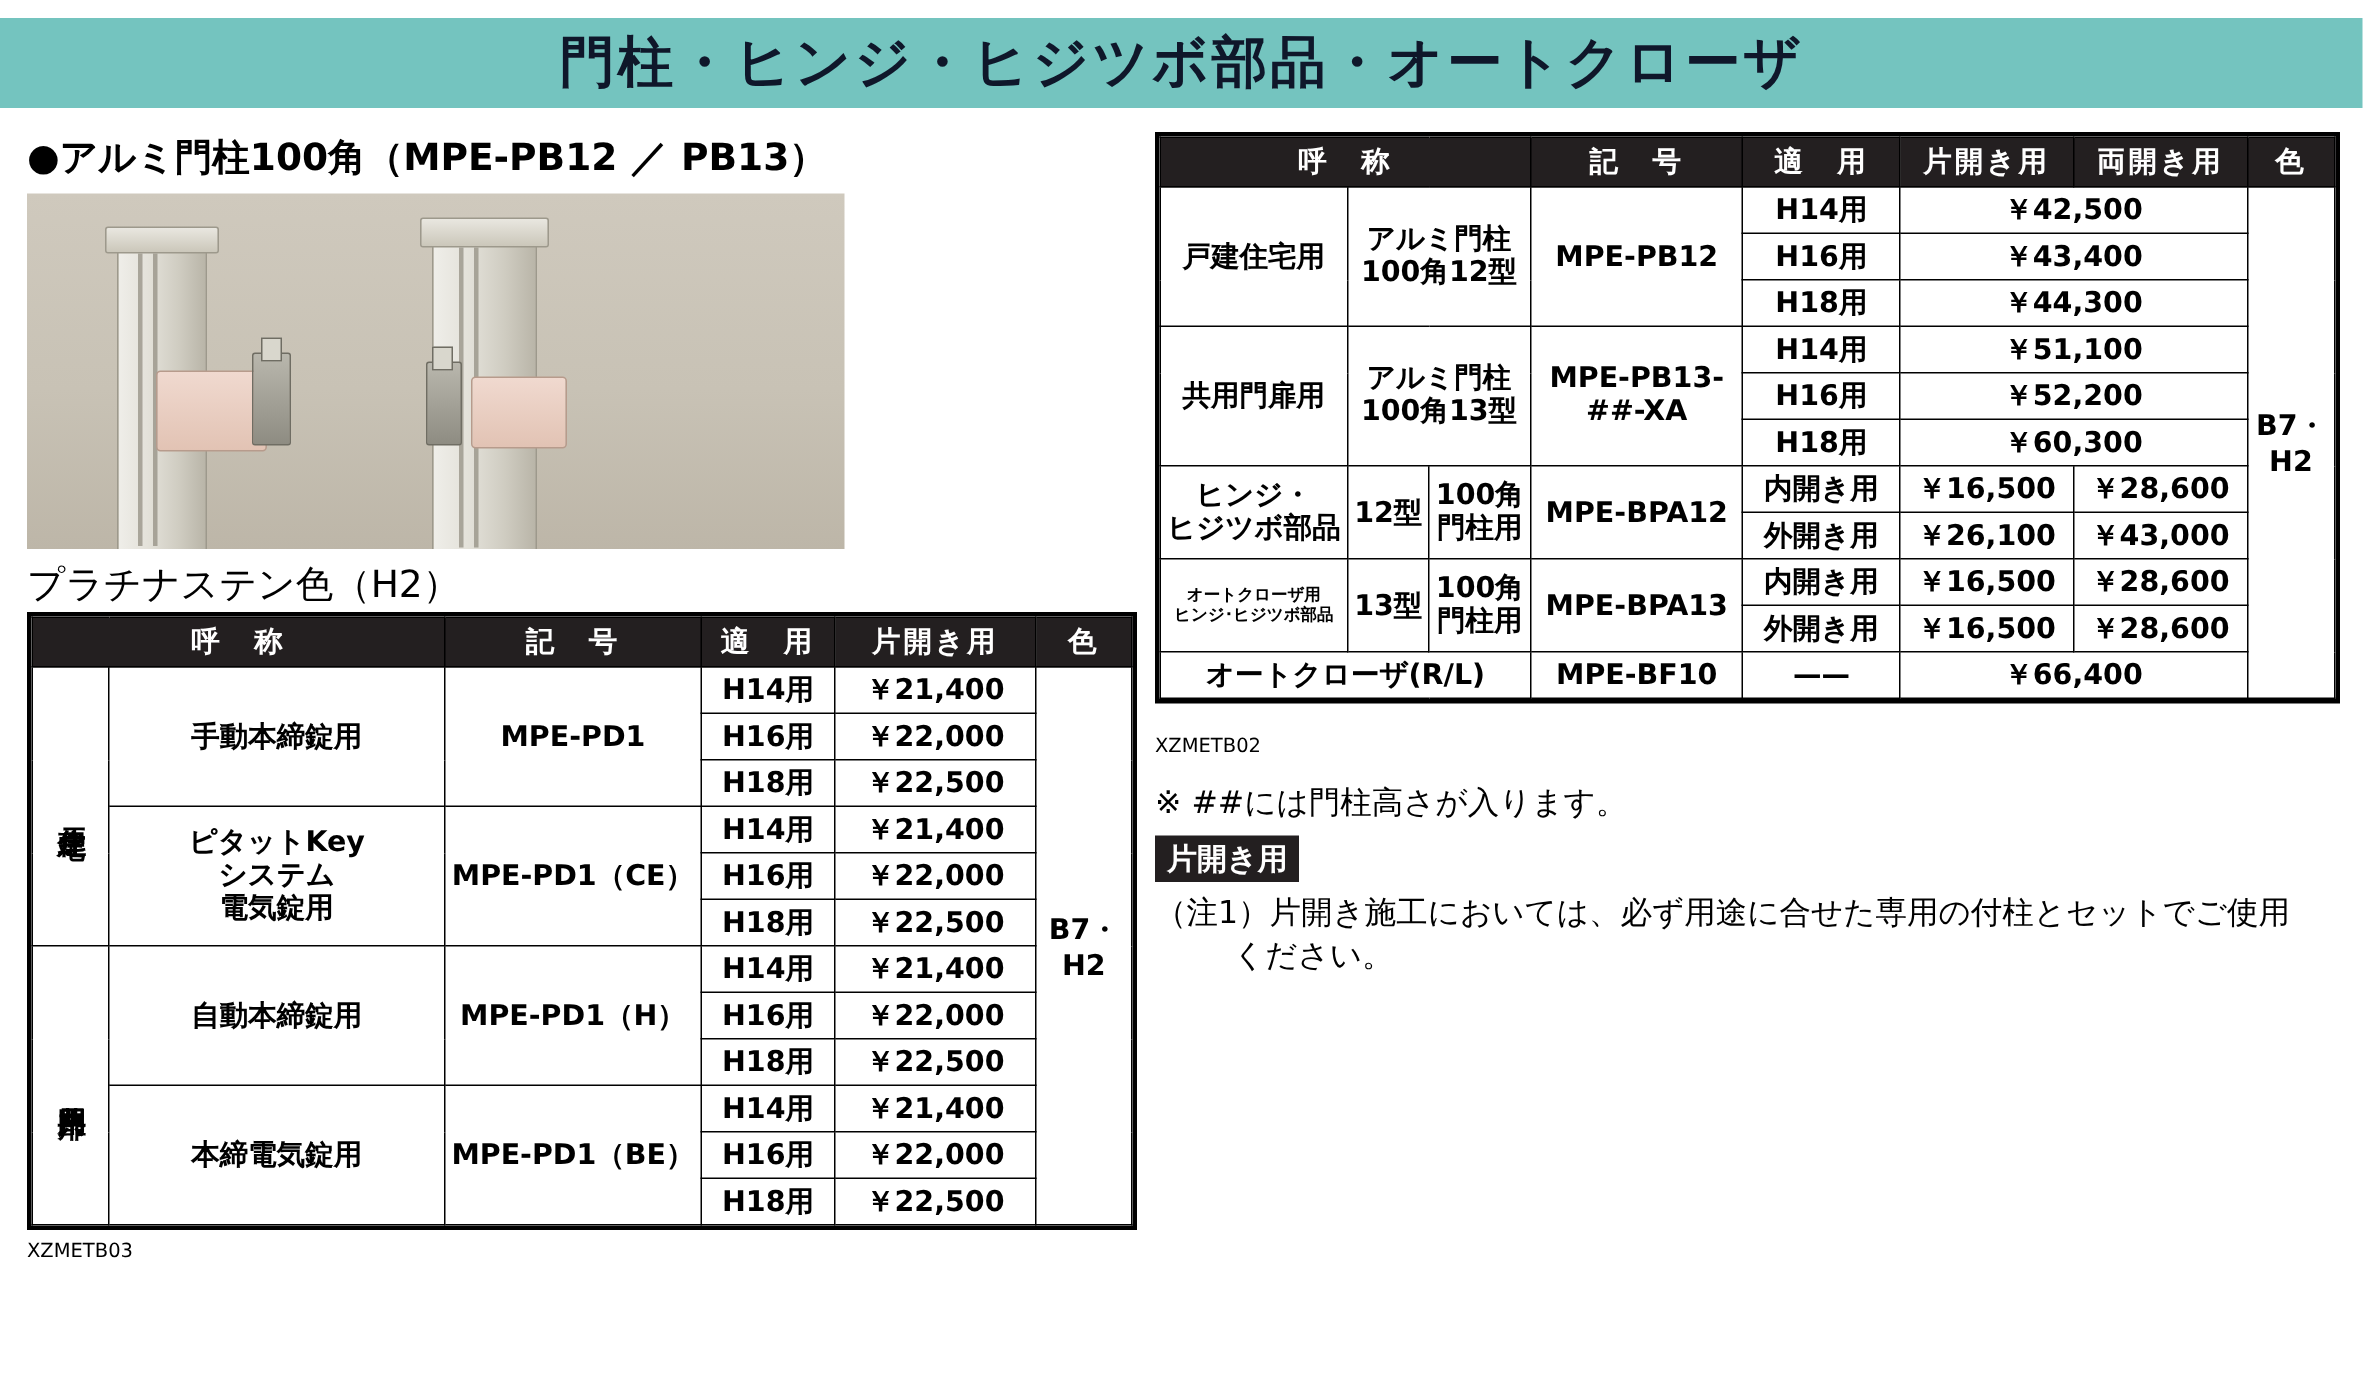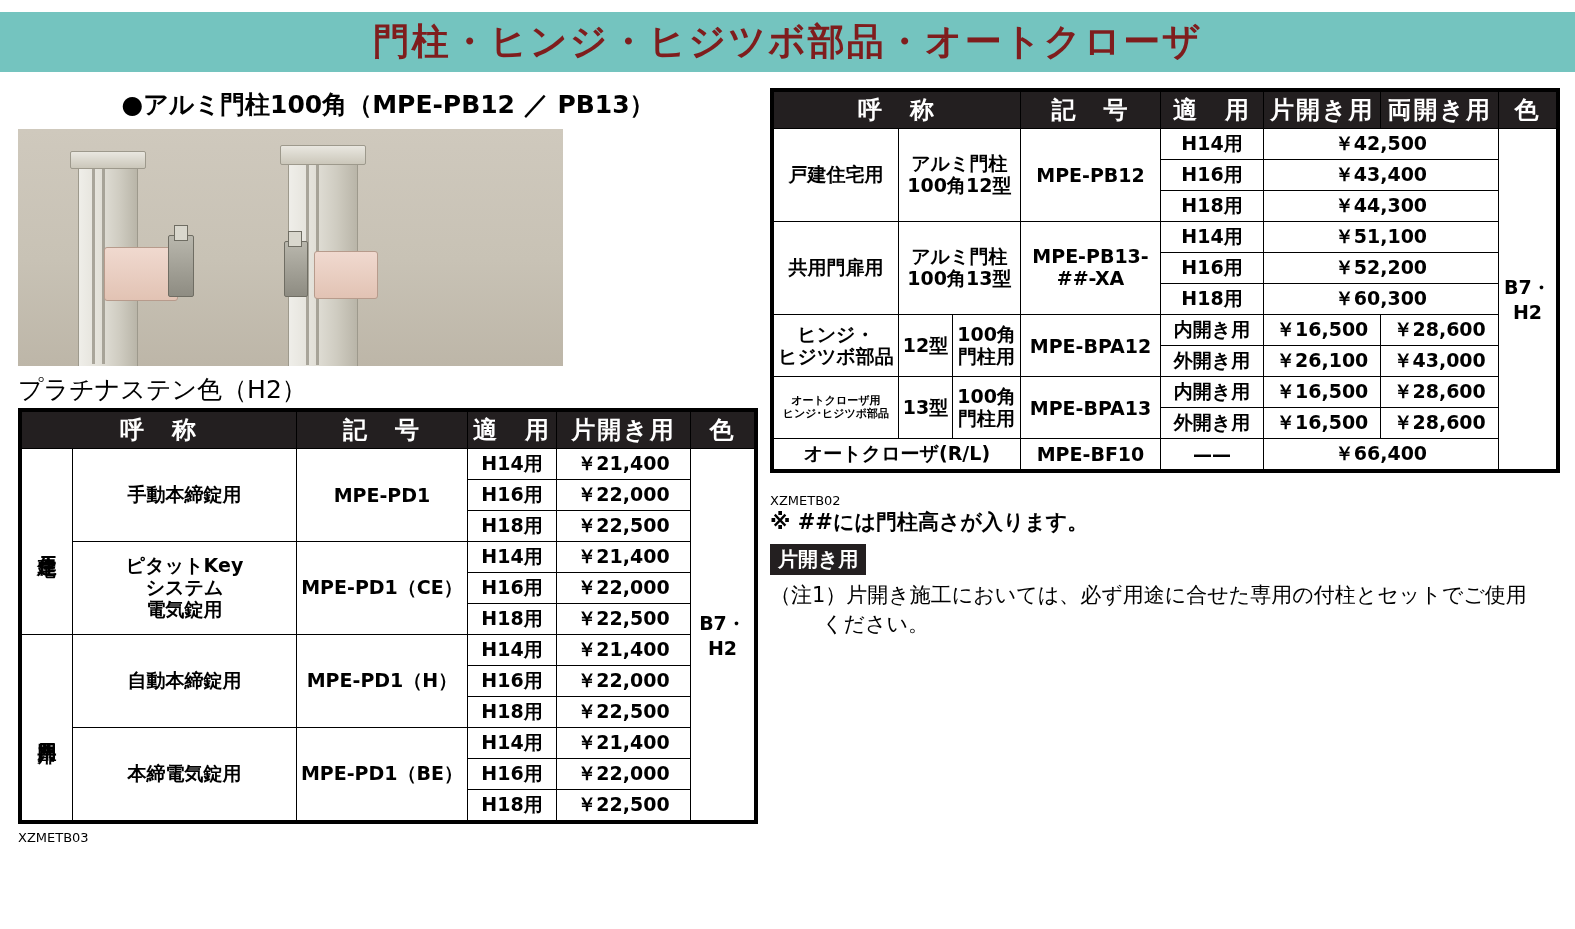--- a/index.html
+++ b/index.html
@@ -35,37 +35,36 @@
   .header-left-block {
     position: absolute;
     left: 0; top: 12px;
     width: 30px; height: 60px;
     background: #5f5f5f;
   }
   .header-title {
     font-size: 37px;
     font-weight: bold;
     letter-spacing: 2px;
-    color: #7f1d1d;
+    color: #0f172a;
     font-family: "DejaVu Sans", "Liberation Sans", sans-serif;
   }
 
   
   .left-col {
     position: absolute;
     left: 18px;
     top: 88px;
     width: 740px;
   }
   .sec-heading {
     font-size: 25px;
     font-weight: bold;
     margin: 0 0 8px 0;
     font-family: "DejaVu Sans", "Liberation Sans", sans-serif;
-    text-align: center;
   }
   .photo {
     width: 545px;
     height: 237px;
     background: linear-gradient(180deg,#cfc9bd 0%, #c8c2b5 55%, #bdb6a8 100%);
     position: relative;
     overflow: hidden;
     margin-bottom: 6px;
   }
   .post {
@@ -132,21 +131,21 @@
     text-align: center;
     vertical-align: middle;
     font-size: 19px;
     padding: 2px 4px;
     font-weight: bold;
     white-space: nowrap;
   }
   table.pt thead th {
     background: #231f20;
     color: #ffffff;
-    font-size: 24px;
+    font-size: 19px;
     letter-spacing: 2px;
     height: 28px;
   }
   .outer-border {
     border: 3px solid #000;
     display: inline-block;
   }
   .price { font-size: 21px; font-weight: bold; }
   .small-note {
     font-size: 13px;
@@ -164,23 +163,22 @@
 
   
   .right-col {
     position: absolute;
     left: 770px;
     top: 88px;
     width: 790px;
   }
   .note-line {
     font-size: 21px;
-    margin-top: 0;
-    font-family: "DejaVu Sans", "Liberation Sans", sans-serif;
-    font-weight: bold;
+    margin-top: 16px;
+    font-family: "DejaVu Sans", "Liberation Sans", sans-serif;
   }
   .tag {
     display: inline-block;
     background: #231f20;
     color: #fff;
     font-size: 20px;
     font-weight: bold;
     padding: 2px 8px;
     margin-top: 8px;
     font-family: "DejaVu Sans", "Liberation Sans", sans-serif;

